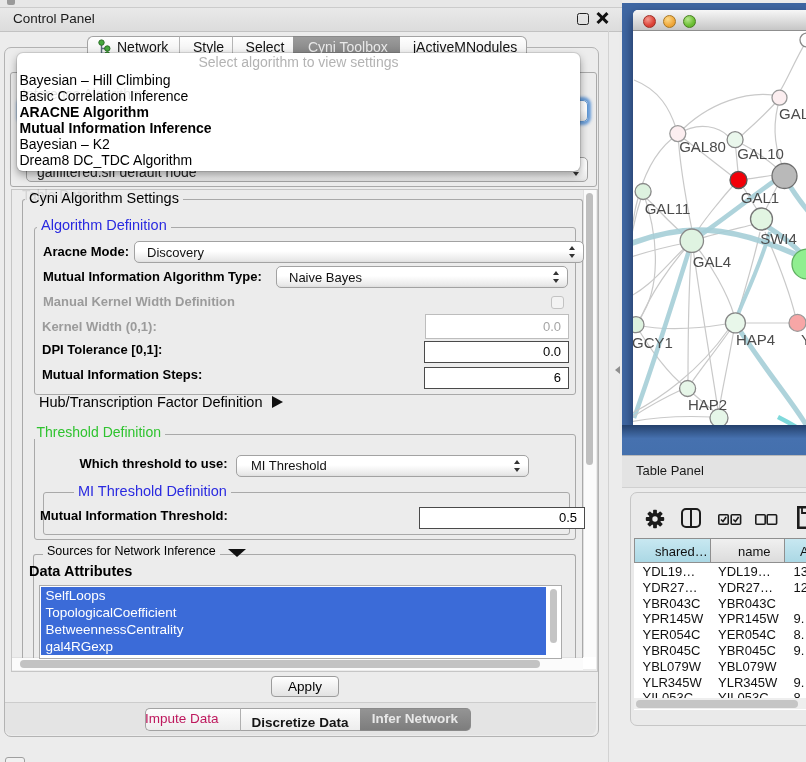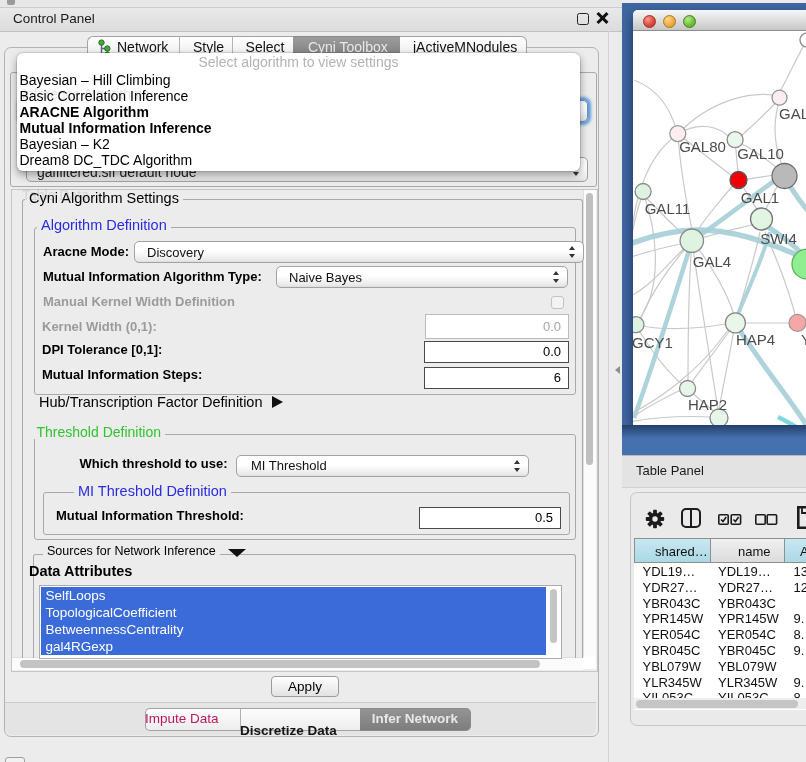--- a/index.html
+++ b/index.html
@@ -109,42 +109,42 @@
 <div class="grp" style="left:34px;top:434px;width:540px;height:104px;"></div>
 <div class="gtitle" style="left:32.5px;top:424.5px;font-size:14px;line-height:14px;color:#2fc32f;">Threshold Definition</div>
 <div class="lbl" style="right:578.4px;top:457px;">Which threshold to use:</div>
 <div class="combo" style="left:236px;top:455px;width:291px;">
  <div class="ct" style="left:14px;top:2.5px;">MI Threshold</div>
     <div class="arr up"></div>
     <div class="arr dn"></div>
 </div>
 <div class="grp" style="left:43px;top:492px;width:525px;height:41px;"></div>
 <div class="gtitle" style="left:42px;top:484px;font-size:14.5px;line-height:14.5px;color:#2a2ae0;margin-left:32px;">MI Threshold Definition</div>
-<div class="lbl" style="left:56px;top:508.5px;">Mutual Information Threshold:</div>
-<div class="fld" style="left:419px;top:507px;width:133px;height:20px;line-height:20px;border:1px solid #4a4a4a;padding-right:7px;">0.5</div>
+<div class="lbl" style="left:40px;top:508.5px;">Mutual Information Threshold:</div>
+<div class="fld" style="left:419px;top:507px;width:133px;height:20px;line-height:20px;border:1px solid #4a4a4a;padding-right:7px;padding-left:24px;">0.5</div>
 
 <div class="grp" style="left:33px;top:554px;width:541px;height:103px;border-bottom:none;border-radius:3px 3px 0 0;"></div>
 <div class="gtitle" style="left:43px;top:544.5px;font-size:12.5px;line-height:12.5px;color:#000;">Sources for Network Inference</div>
 <div class="abs" style="left:228px;top:548.5px;width:0;height:0;border-left:9.5px solid transparent;border-right:9.5px solid transparent;border-top:8px solid #111;"></div>
 <div class="lbl" style="left:29px;top:565px;font-size:14.5px;">Data Attributes</div>
 
 <div class="abs" style="left:39px;top:585px;width:521px;height:72px;background:#fff;border:1px solid #ababab;"></div>
 <div class="abs" style="left:41px;top:587px;width:505px;height:68px;background:#3b6bd8;"></div>
 <div class="abs" style="left:45.5px;top:587px;font-size:13.5px;line-height:17px;color:#fff;">SelfLoops<br>TopologicalCoefficient<br>BetweennessCentrality<br>gal4RGexp</div>
 <div class="abs" style="left:549.5px;top:589px;width:7.5px;height:54px;background:#c4c4c4;border-radius:4px;"></div>
 
 <div class="abs" style="left:271px;top:676px;width:66px;height:19px;border:1px solid #9c9c9c;border-radius:4px;background:linear-gradient(#ffffff,#e2e2e2);text-align:center;font-size:13.5px;line-height:19px;color:#000;">Apply</div>
 
 <div class="abs" style="left:5px;top:702px;width:591px;height:32px;background:#e4e4e4;border-top:1px solid #cccccc;border-radius:0 0 7px 7px;"></div>
 <div class="abs" style="left:145px;top:708px;height:20.5px;">
  <div class="abs" style="left:0;top:0;width:95px;height:20.5px;background:linear-gradient(#fdfdfd,#ededed);border:1px solid #a2a2a2;border-right:none;border-radius:5px 0 0 5px;"></div>
  <div class="abs" style="left:95px;top:0;width:120px;height:20.5px;background:linear-gradient(#fdfdfd,#ededed);border-top:1px solid #a2a2a2;border-bottom:1px solid #a2a2a2;border-left:1px solid #b0b0b0;"></div>
  <div class="abs" style="left:215px;top:0;width:110px;height:20.5px;background:linear-gradient(#949494,#7d7d7d);border:1px solid #8a8a8a;border-left:none;border-radius:0 5px 5px 0;"></div>
  <div class="abs" style="left:0;top:0;width:95px;text-align:left;font-size:13.5px;font-weight:normal;line-height:21px;color:#be185d;">Impute Data</div>
- <div class="abs" style="left:95px;top:12px;width:120px;font-size:13.5px;font-weight:bold;line-height:21px;color:#151515;">Discretize Data</div>
+ <div class="abs" style="left:95px;top:4px;width:120px;text-align:center;font-size:13.5px;font-weight:bold;line-height:21px;color:#151515;">Discretize Data</div>
  <div class="abs" style="left:215px;top:0;width:110px;text-align:center;font-size:13.5px;font-weight:bold;line-height:21px;color:#e8e8e8;">Infer Network</div>
 </div>
 
 <div class="abs" style="left:5px;top:757px;width:18px;height:8px;background:#f1f1f1;border:1px solid #9f9f9f;border-radius:3px 3px 0 0;"></div>
 
 <div class="abs" style="left:17px;top:53px;width:563px;height:118px;background:#fff;border-radius:6px;box-shadow:0 4px 9px rgba(0,0,0,0.38),0 0 0 1px rgba(0,0,0,0.10);z-index:50;"></div>
 <div class="abs" style="left:17px;top:55.3px;width:563px;text-align:center;font-size:14px;line-height:14px;color:#b3b3b3;z-index:51;">Select algorithm to view settings</div>
 <div class="abs" style="left:22px;top:87px;font-size:14px;line-height:14px;color:rgba(50,50,50,0.13);z-index:50;white-space:nowrap;">Inference Algorithms</div>
 <div class="abs" style="left:22px;top:148px;font-size:14px;line-height:14px;color:rgba(50,50,50,0.13);z-index:50;white-space:nowrap;margin-top:40px;">Table Data</div>
 <div class="item" style="top:73.3px;">Bayesian – Hill Climbing</div>

